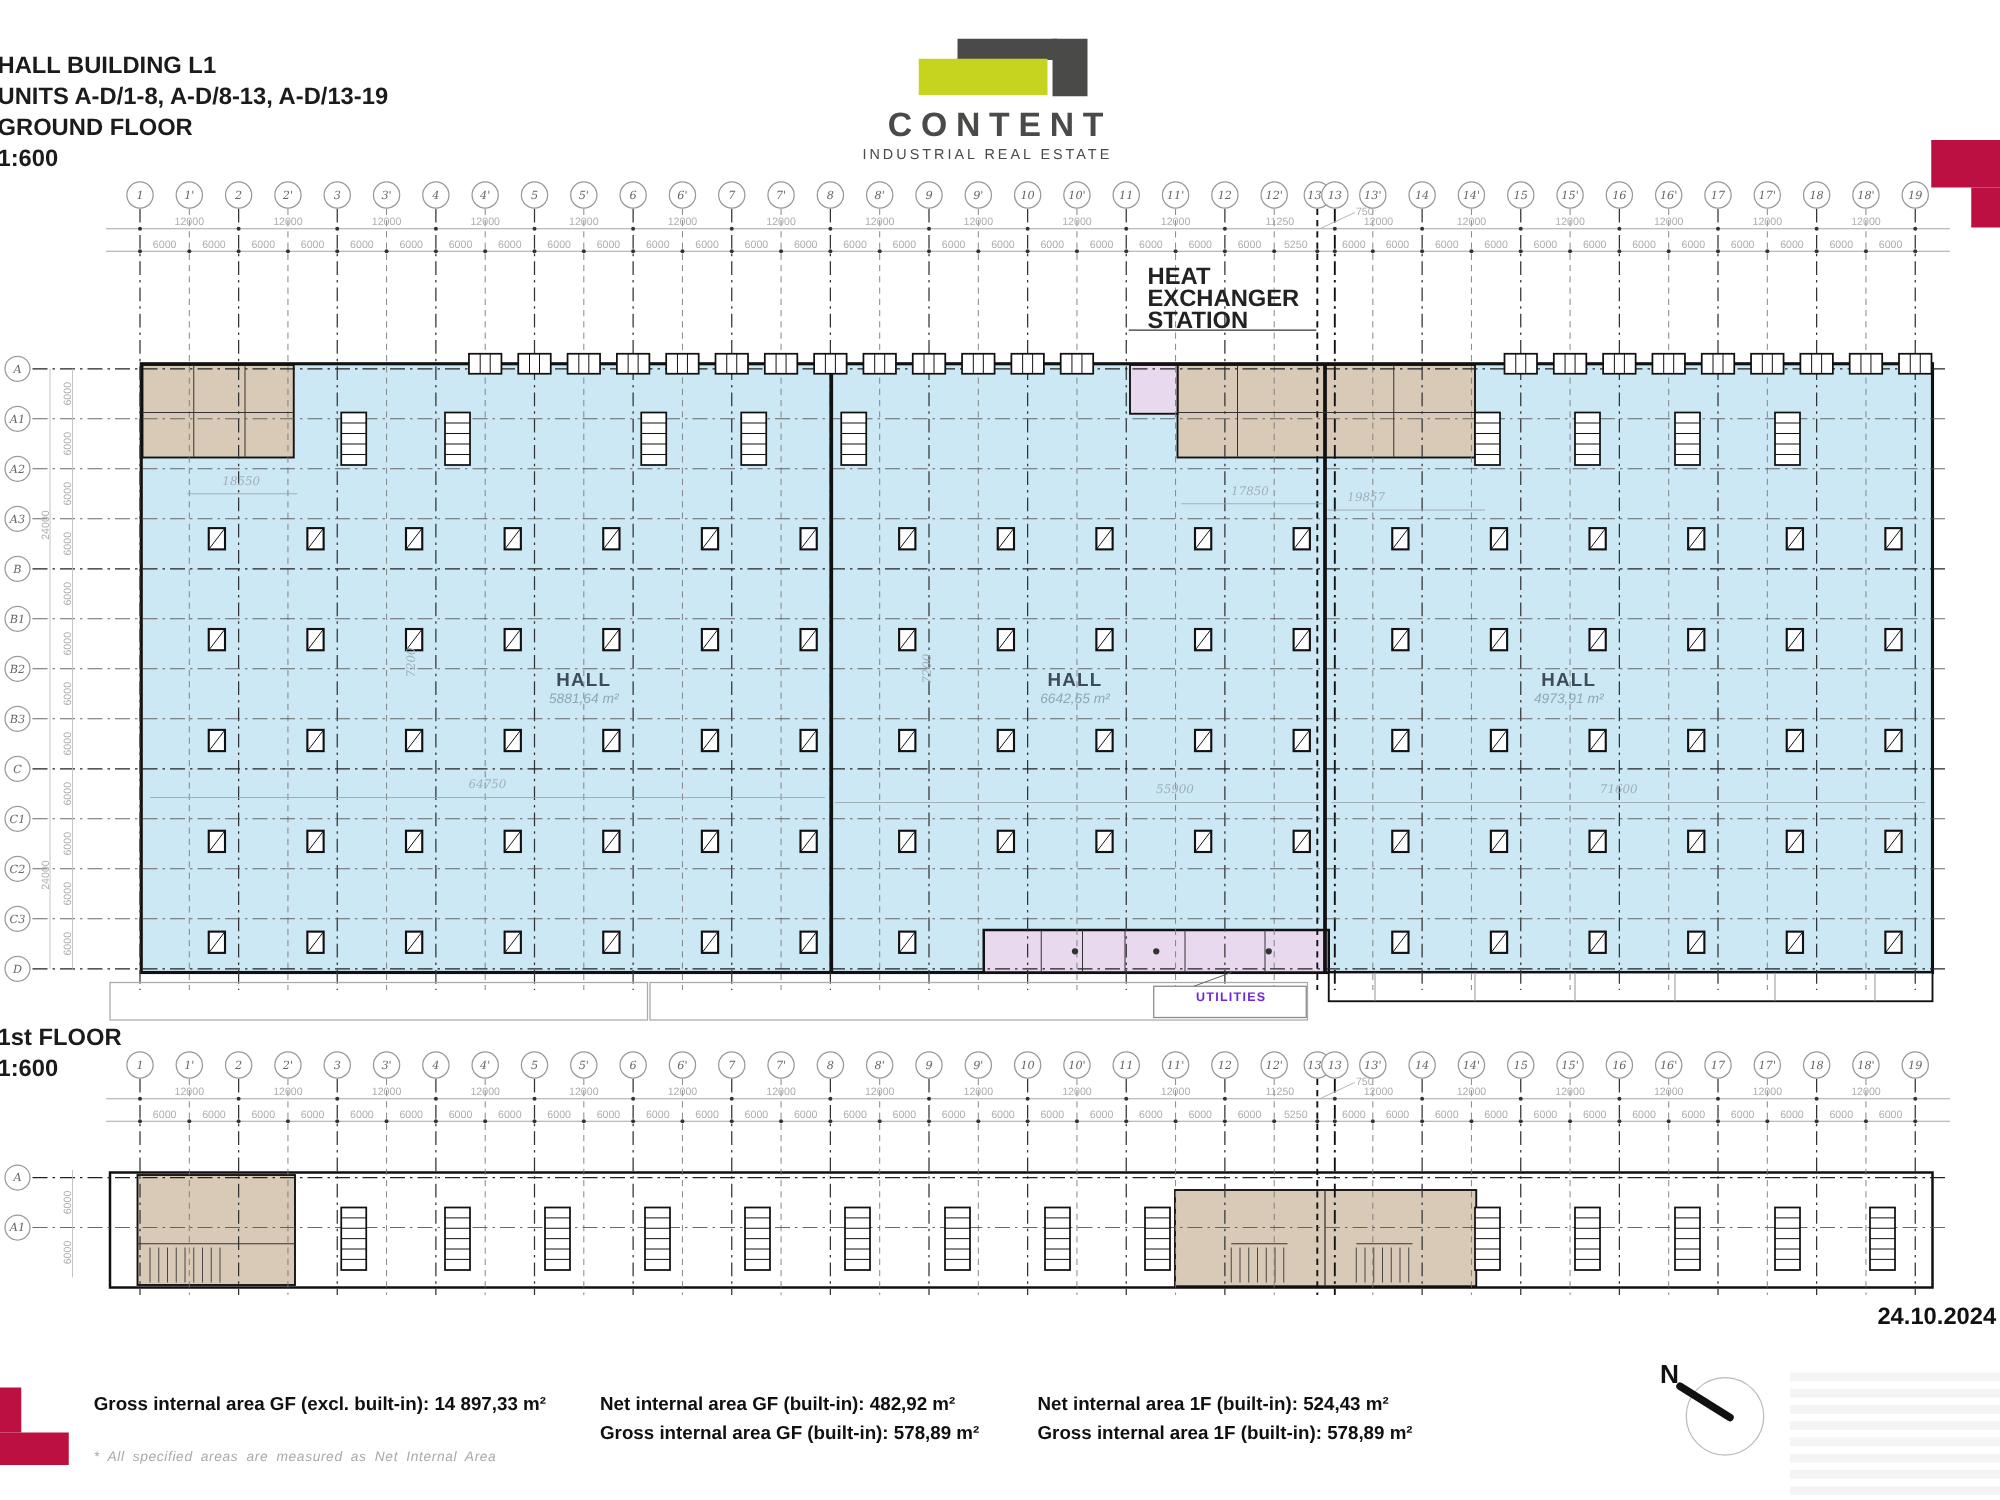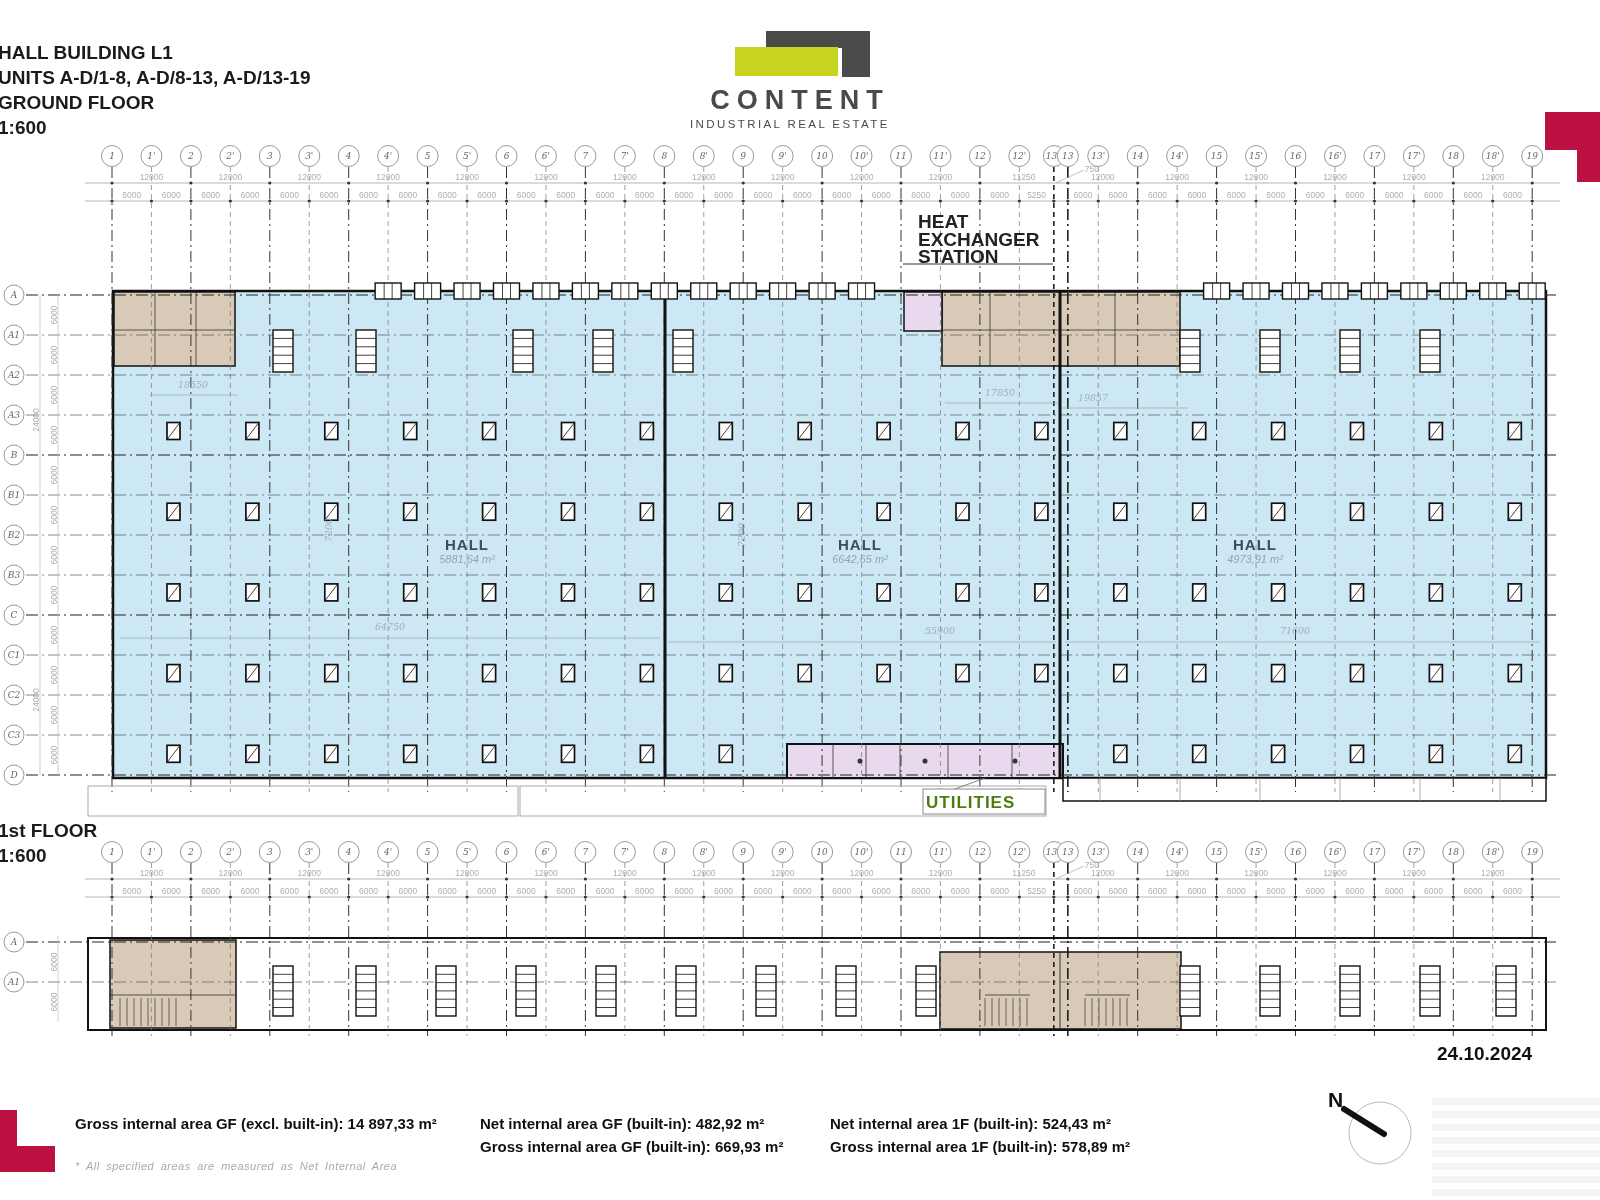--- a/index.html
+++ b/index.html
@@ -6,22 +6,22 @@
   .page{position:relative;width:1600px;height:1200px;background:#fff;font-family:"Liberation Sans",sans-serif;overflow:hidden}
   .ov{position:absolute}
   #plan-svg{position:absolute;left:0;top:0}
   .title-line{font-weight:bold;font-size:19px;line-height:25px;color:#1b1b1b;white-space:nowrap}
   .logo-word{font-weight:bold;font-size:27px;letter-spacing:7px;color:#4a4a48;text-align:center;white-space:nowrap}
   .logo-tag{font-size:11.5px;letter-spacing:2.4px;color:#4a4a48;white-space:nowrap}
   .mark{position:absolute}
   .ann{color:#222;font-size:19px;line-height:17.5px;font-weight:700;text-align:left;white-space:pre-line}
   .hall-label{text-align:center;color:#3c4c58;font-size:15px;letter-spacing:1px;font-weight:600}
   .hall-area{font-style:italic;color:#8fa6b4;font-size:11px;font-weight:400;letter-spacing:0}
-  .util{font-size:17px;color:#4d7c0f;letter-spacing:1px;text-align:left;font-weight:600}
-  .date{font-weight:bold;font-size:19px;color:#111;white-space:nowrap}
+  .util{font-size:10px;color:#6d28d9;letter-spacing:1px;text-align:center;font-weight:600}
+  .date{font-weight:bold;font-size:19px;color:#111;text-align:right;white-space:nowrap}
   .north-n{font-weight:bold;font-size:21px;color:#111}
   .stat{font-weight:bold;font-size:15px;line-height:23px;color:#101010;white-space:nowrap}
   .foot{font-style:italic;font-size:11px;color:#a9a9a9;letter-spacing:.5px;word-spacing:3px;white-space:nowrap}
 </style>
 </head>
 <body>
 <div class="page">
 
 <svg id="plan-svg" width="1600" height="1200">
       <rect x="113" y="291" width="1433" height="487" fill="#cde8f5" stroke="#111" stroke-width="2.5"></rect>
@@ -1048,20 +1048,20 @@
 
 <div class="ov date" style="left:1437px;top:1043px;width:160px">24.10.2024</div>
 <div class="ov north-n" style="left:1328px;top:1088px">N</div>
 
 <div class="ov" style="left:75px;top:1112px">
   <div class="stat">Gross internal area GF (excl. built-in): 14 897,33 m²</div>
 </div>
 <div class="ov foot" style="left:75px;top:1160px">* All specified areas are measured as Net Internal Area</div>
 <div class="ov" style="left:480px;top:1112px">
   <div class="stat">Net internal area GF (built-in): 482,92 m²</div>
-  <div class="stat">Gross internal area GF (built-in): 669,93 m²</div>
+  <div class="stat">Gross internal area GF (built-in): 578,89 m²</div>
 </div>
 <div class="ov" style="left:830px;top:1112px">
   <div class="stat">Net internal area 1F (built-in): 524,43 m²</div>
   <div class="stat">Gross internal area 1F (built-in): 578,89 m²</div>
 </div>
 
 </div>
 
 </body></html>

